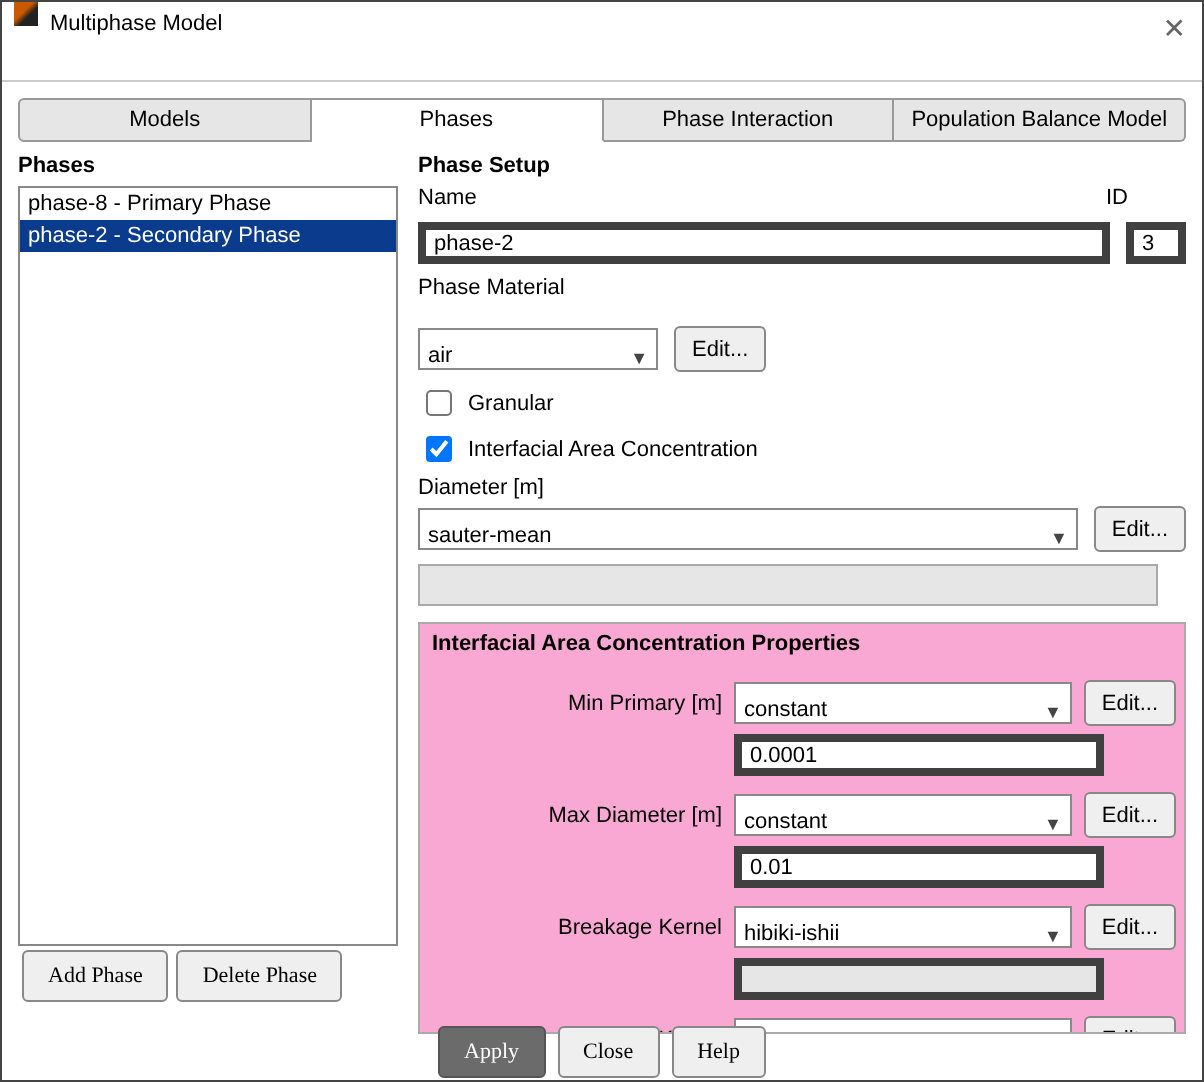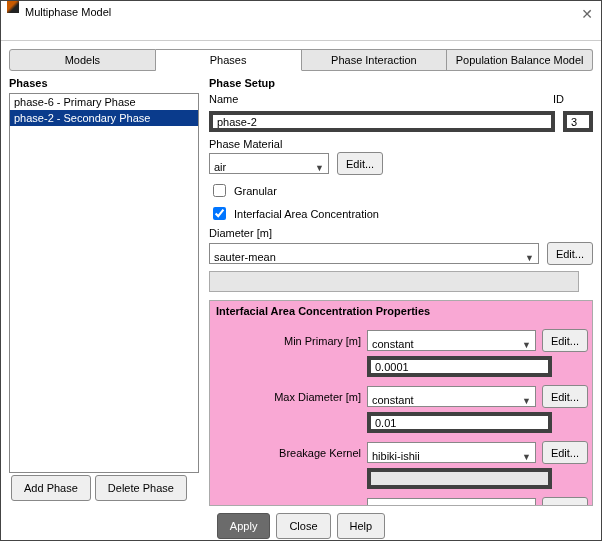--- a/index.html
+++ b/index.html
@@ -20,21 +20,21 @@
   .listbox { border: 1px solid #888; height: 380px; background: #fff; overflow: auto; }
   .listrow { padding: 2px 4px; cursor: pointer; }
   .listrow.sel { background: #0a3b8c; color: #fff; }
   .row { display: flex; gap: 8px; align-items: center; margin-bottom: 6px; }
   .txt { height: 21px; border: 4px solid #404040; padding: 0 4px; background: #fff; }
   .txt.flex { flex: 1; }
   .txt.small { width: 30px; }
   .dd { height: 21px; border: 1px solid #888; background: #fff; padding: 0 4px; display: flex; align-items: flex-end; justify-content: space-between; cursor: pointer; }
   .dd .arrow { font-size: 9px; color: #444; }
   .btn { height: 23px; padding: 0 8px; border: 1px solid #888; border-radius: 3px; background: #efefef; cursor: pointer; display: inline-flex; align-items: center; }
-  .btn.big { height: 26px; padding: 0 12px; }
+  .btn.big { height: 26px; padding: 0 12px; font-family: Liberation Serif, serif; }
   .btn.dark { background: #6b6b6b; color: #fff; border-color: #555; }
   .chk { display: flex; align-items: center; gap: 5px; margin-bottom: 4px; }
   .chk input[type=checkbox] { width: 13px; height: 13px; }
   .panel { border: 1px solid #aaa; background: #f9a8d4; padding: 0; position: relative; height: 206px; overflow: hidden; }
   .panel-inner { padding: 6px 0 6px 6px; overflow-y: scroll; height: 100%; }
   .panel .hdr { font-weight: bold; padding: 0 6px; margin: 4px 0 6px 0; }
   .proprow { display: flex; align-items: center; gap: 6px; margin-bottom: 4px; padding-right: 4px; }
   .proprow .lbl { width: 145px; text-align: right; }
   .proprow .dd { flex: 1; }
   .valrow { display: flex; margin-bottom: 8px; padding-right: 4px; }
@@ -61,42 +61,42 @@
   <div class="tab active">Phases</div>
   <div class="tab">Phase Interaction</div>
   <div class="tab">Population Balance Model</div>
 </div>
 
 <div class="main">
 
   <div class="left">
     <div class="section-label">Phases</div>
     <div class="listbox">
-      <div class="listrow">phase-6 - Primary Phase</div>
+      <div class="listrow">phase-8 - Primary Phase</div>
       <div class="listrow sel">phase-2 - Secondary Phase</div>
     </div>
   </div>
 
   <div class="right">
     <div class="section-label">Phase Setup</div>
 
     <div class="row">
       <div style="flex:1">
         <div>Name</div>
       </div>
       <div style="width:40px">
         <div>ID</div>
       </div>
     </div>
     <div class="row">
       <input class="txt flex" value="phase-2" style="">
       <input class="txt small" value="3" style="">
     </div>
 
-    <div style="margin-bottom:2px">Phase Material</div>
+    <div style="margin-bottom:13px">Phase Material</div>
     <div class="row">
       <div class="dd" style="width:120px">
         <span>air</span>
         <span class="arrow">▼</span>
       </div>
       <button class="btn">Edit...</button>
     </div>
 
     <div class="chk">
       <input type="checkbox" style="">

